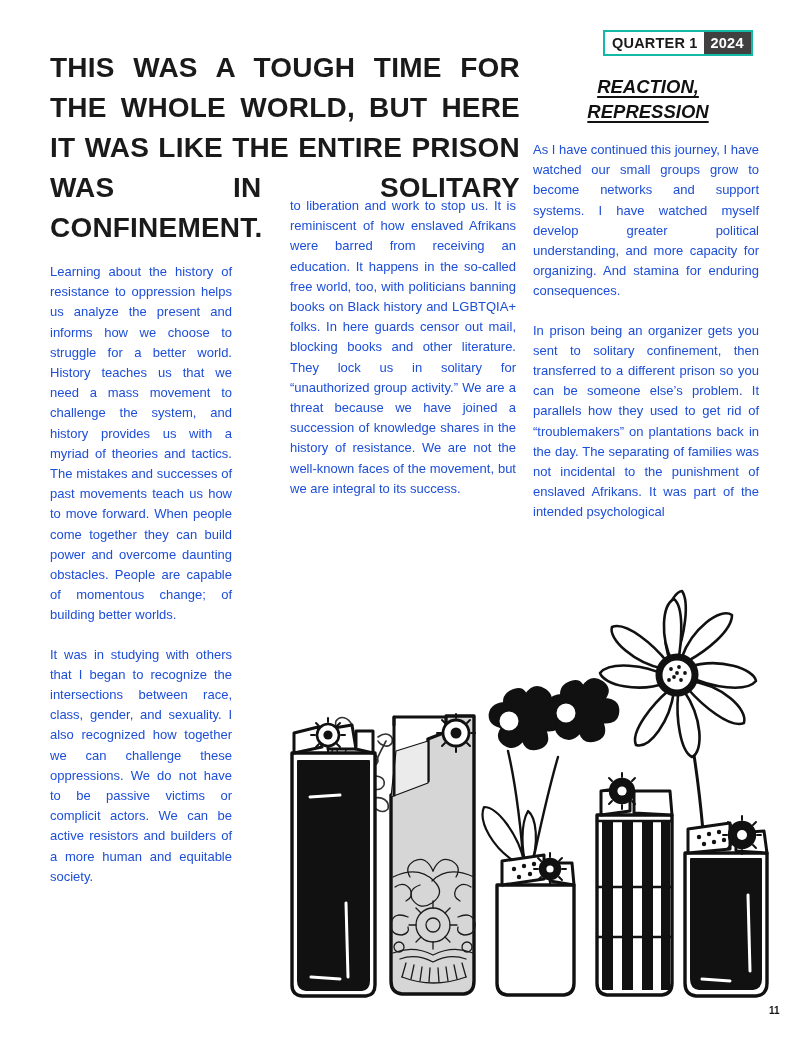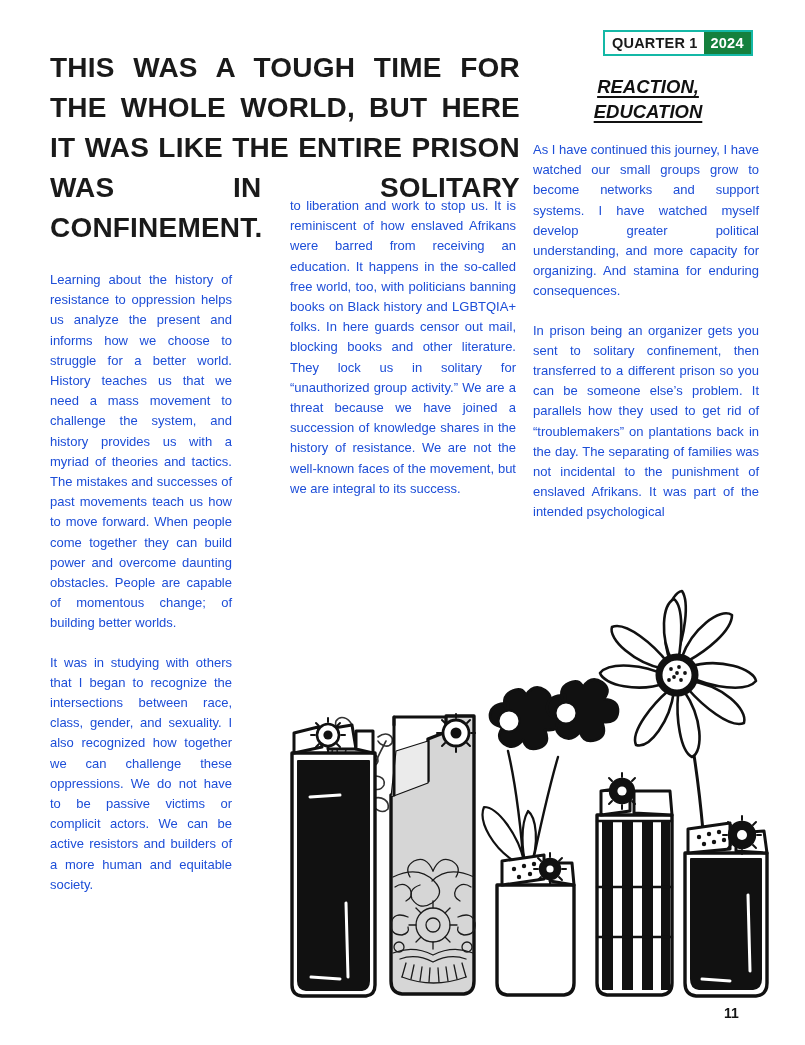--- a/index.html
+++ b/index.html
@@ -34,21 +34,21 @@
     background: #ffffff;
     color: #1a1a1a;
     font-weight: bold;
     font-size: 14.5px;
     letter-spacing: 0.2px;
     line-height: 22px;
     padding: 0 6px 0 7px;
     white-space: nowrap;
   }
   .issue-year {
-    background: #15803d;
+    background: #404040;
     color: #ffffff;
     font-weight: bold;
     font-size: 14.5px;
     letter-spacing: 0.2px;
     line-height: 22px;
     padding: 0 7px 0 7px;
     white-space: nowrap;
   }
 
   
@@ -100,60 +100,60 @@
     font-size: 13px;
     line-height: 20.2px;
     text-align: justify;
     text-align-last: left;
     color: #1d4ed8;
     hyphens: none;
   }
   .col p {
     margin: 0 0 19px 0;
   }
-  .col-left  { top: 270px; left: 50px;  width: 182px; }
+  .col-left  { top: 262px; left: 50px;  width: 182px; }
   .col-mid   { top: 196px; left: 290px; width: 226px; }
   .col-right { top: 140px; left: 533px; width: 226px; }
 
   
   .illustration {
     position: absolute;
     top: 585px;
     left: 278px;
     width: 498px;
     height: 425px;
   }
   .illustration svg { display: block; width: 100%; height: 100%; }
 
   
   .page-number {
     position: absolute;
     top: 1005px;
-    left: 724px;
-    font-size: 14px;
+    left: 769px;
+    font-size: 10px;
     font-weight: bold;
     color: #141414;
   }
 </style>
 </head>
 <body>
 
 <div class="page">
 
   <div class="issue-banner">
     <div class="issue-quarter">QUARTER 1</div>
     <div class="issue-year">2024</div>
   </div>
 
   <div class="headline">THIS WAS A TOUGH TIME FOR THE WHOLE WORLD, BUT HERE IT WAS LIKE THE ENTIRE PRISON WAS IN SOLITARY CONFINEMENT.</div>
 
 
   <div class="section-heading heading-reaction">
     <span class="hl">REACTION,</span><br>
-    <span class="hl">EDUCATION</span>
+    <span class="hl">REPRESSION</span>
   </div>
 
   <div class="col col-left">
     <p>Learning about the history of resistance to oppression helps us analyze the present and informs how we choose to struggle for a better world. History teaches us that we need a mass movement to challenge the system, and history provides us with a myriad of theories and tactics. The mistakes and successes of past movements teach us how to move forward. When people come together they can build power and overcome daunting obstacles. People are capable of momentous change; of building better worlds.</p>
     <p>It was in studying with others that I began to recognize the intersections between race, class, gender, and sexuality. I also recognized how together we can challenge these oppressions. We do not have to be passive victims or complicit actors. We can be active resistors and builders of a more human and equitable society.</p>
   </div>
 
   <div class="col col-mid">
     <p>to liberation and work to stop us. It is reminiscent of how enslaved Afrikans were barred from receiving an education. It happens in the so-called free world, too, with politicians banning books on Black history and LGBTQIA+ folks. In here guards censor out mail, blocking books and other literature. They lock us in solitary for “unauthorized group activity.” We are a threat because we have joined a succession of knowledge shares in the history of resistance. We are not the well-known faces of the movement, but we are integral to its success.</p>
   </div>

